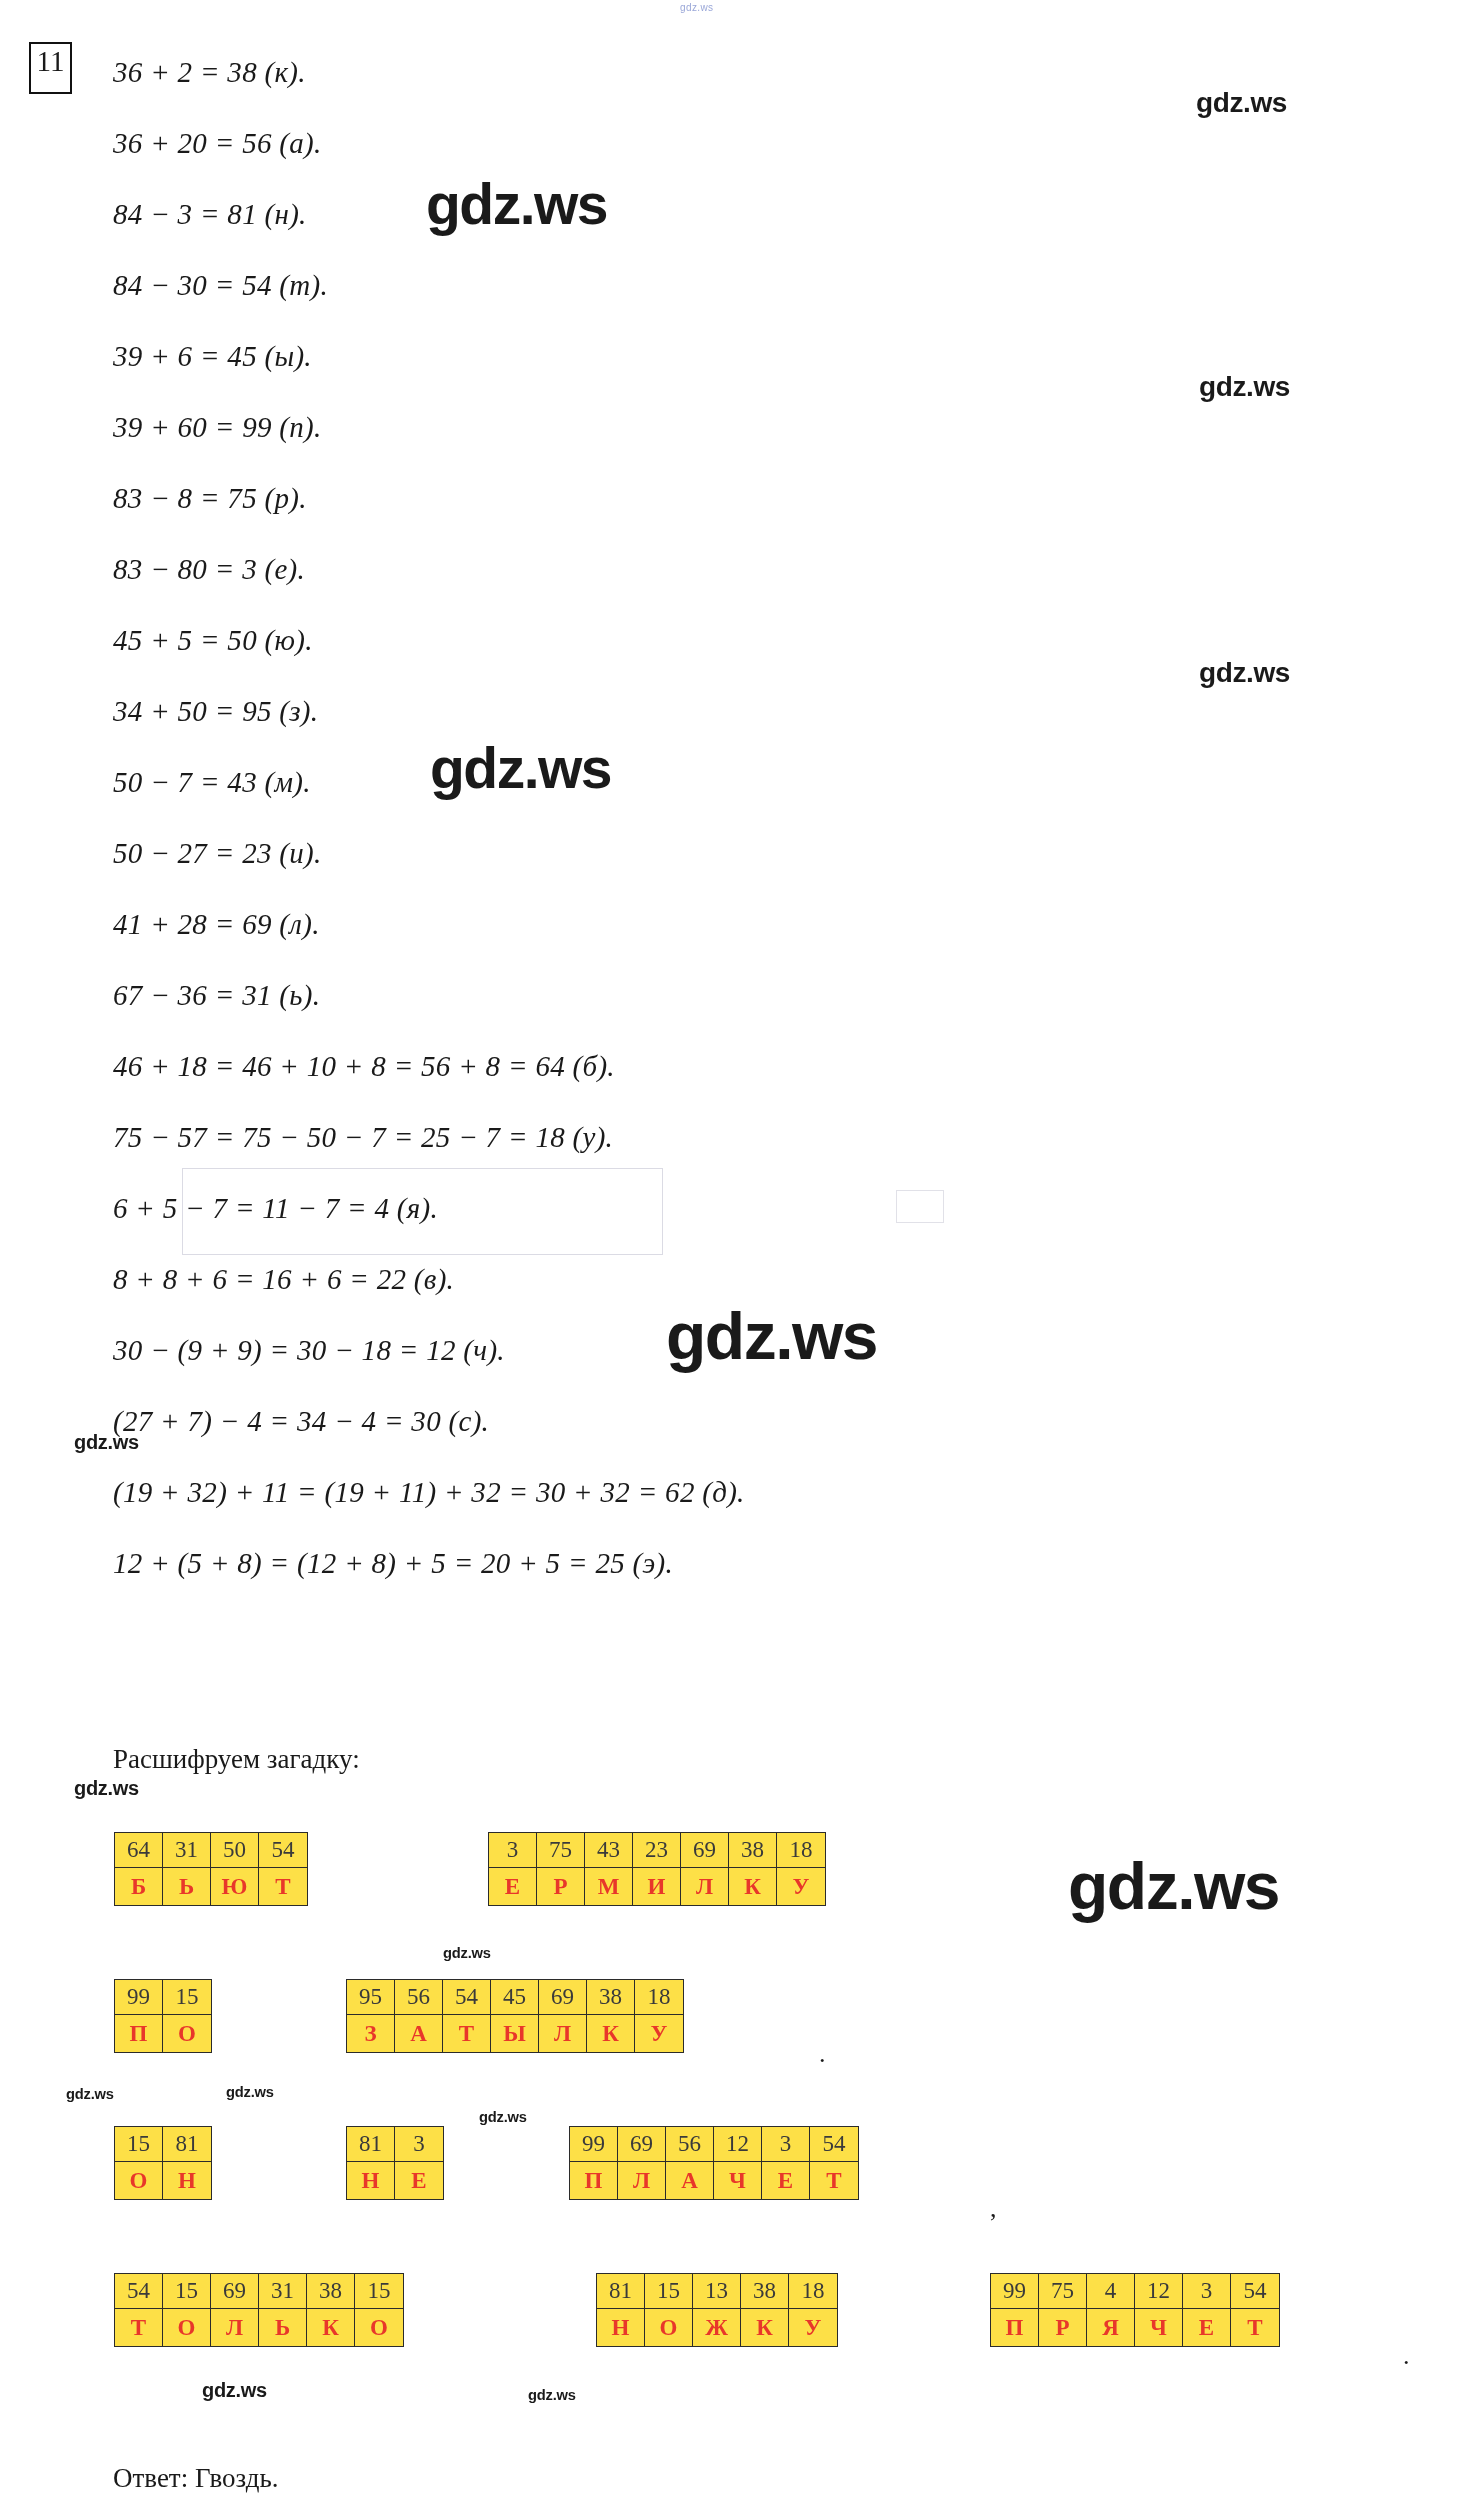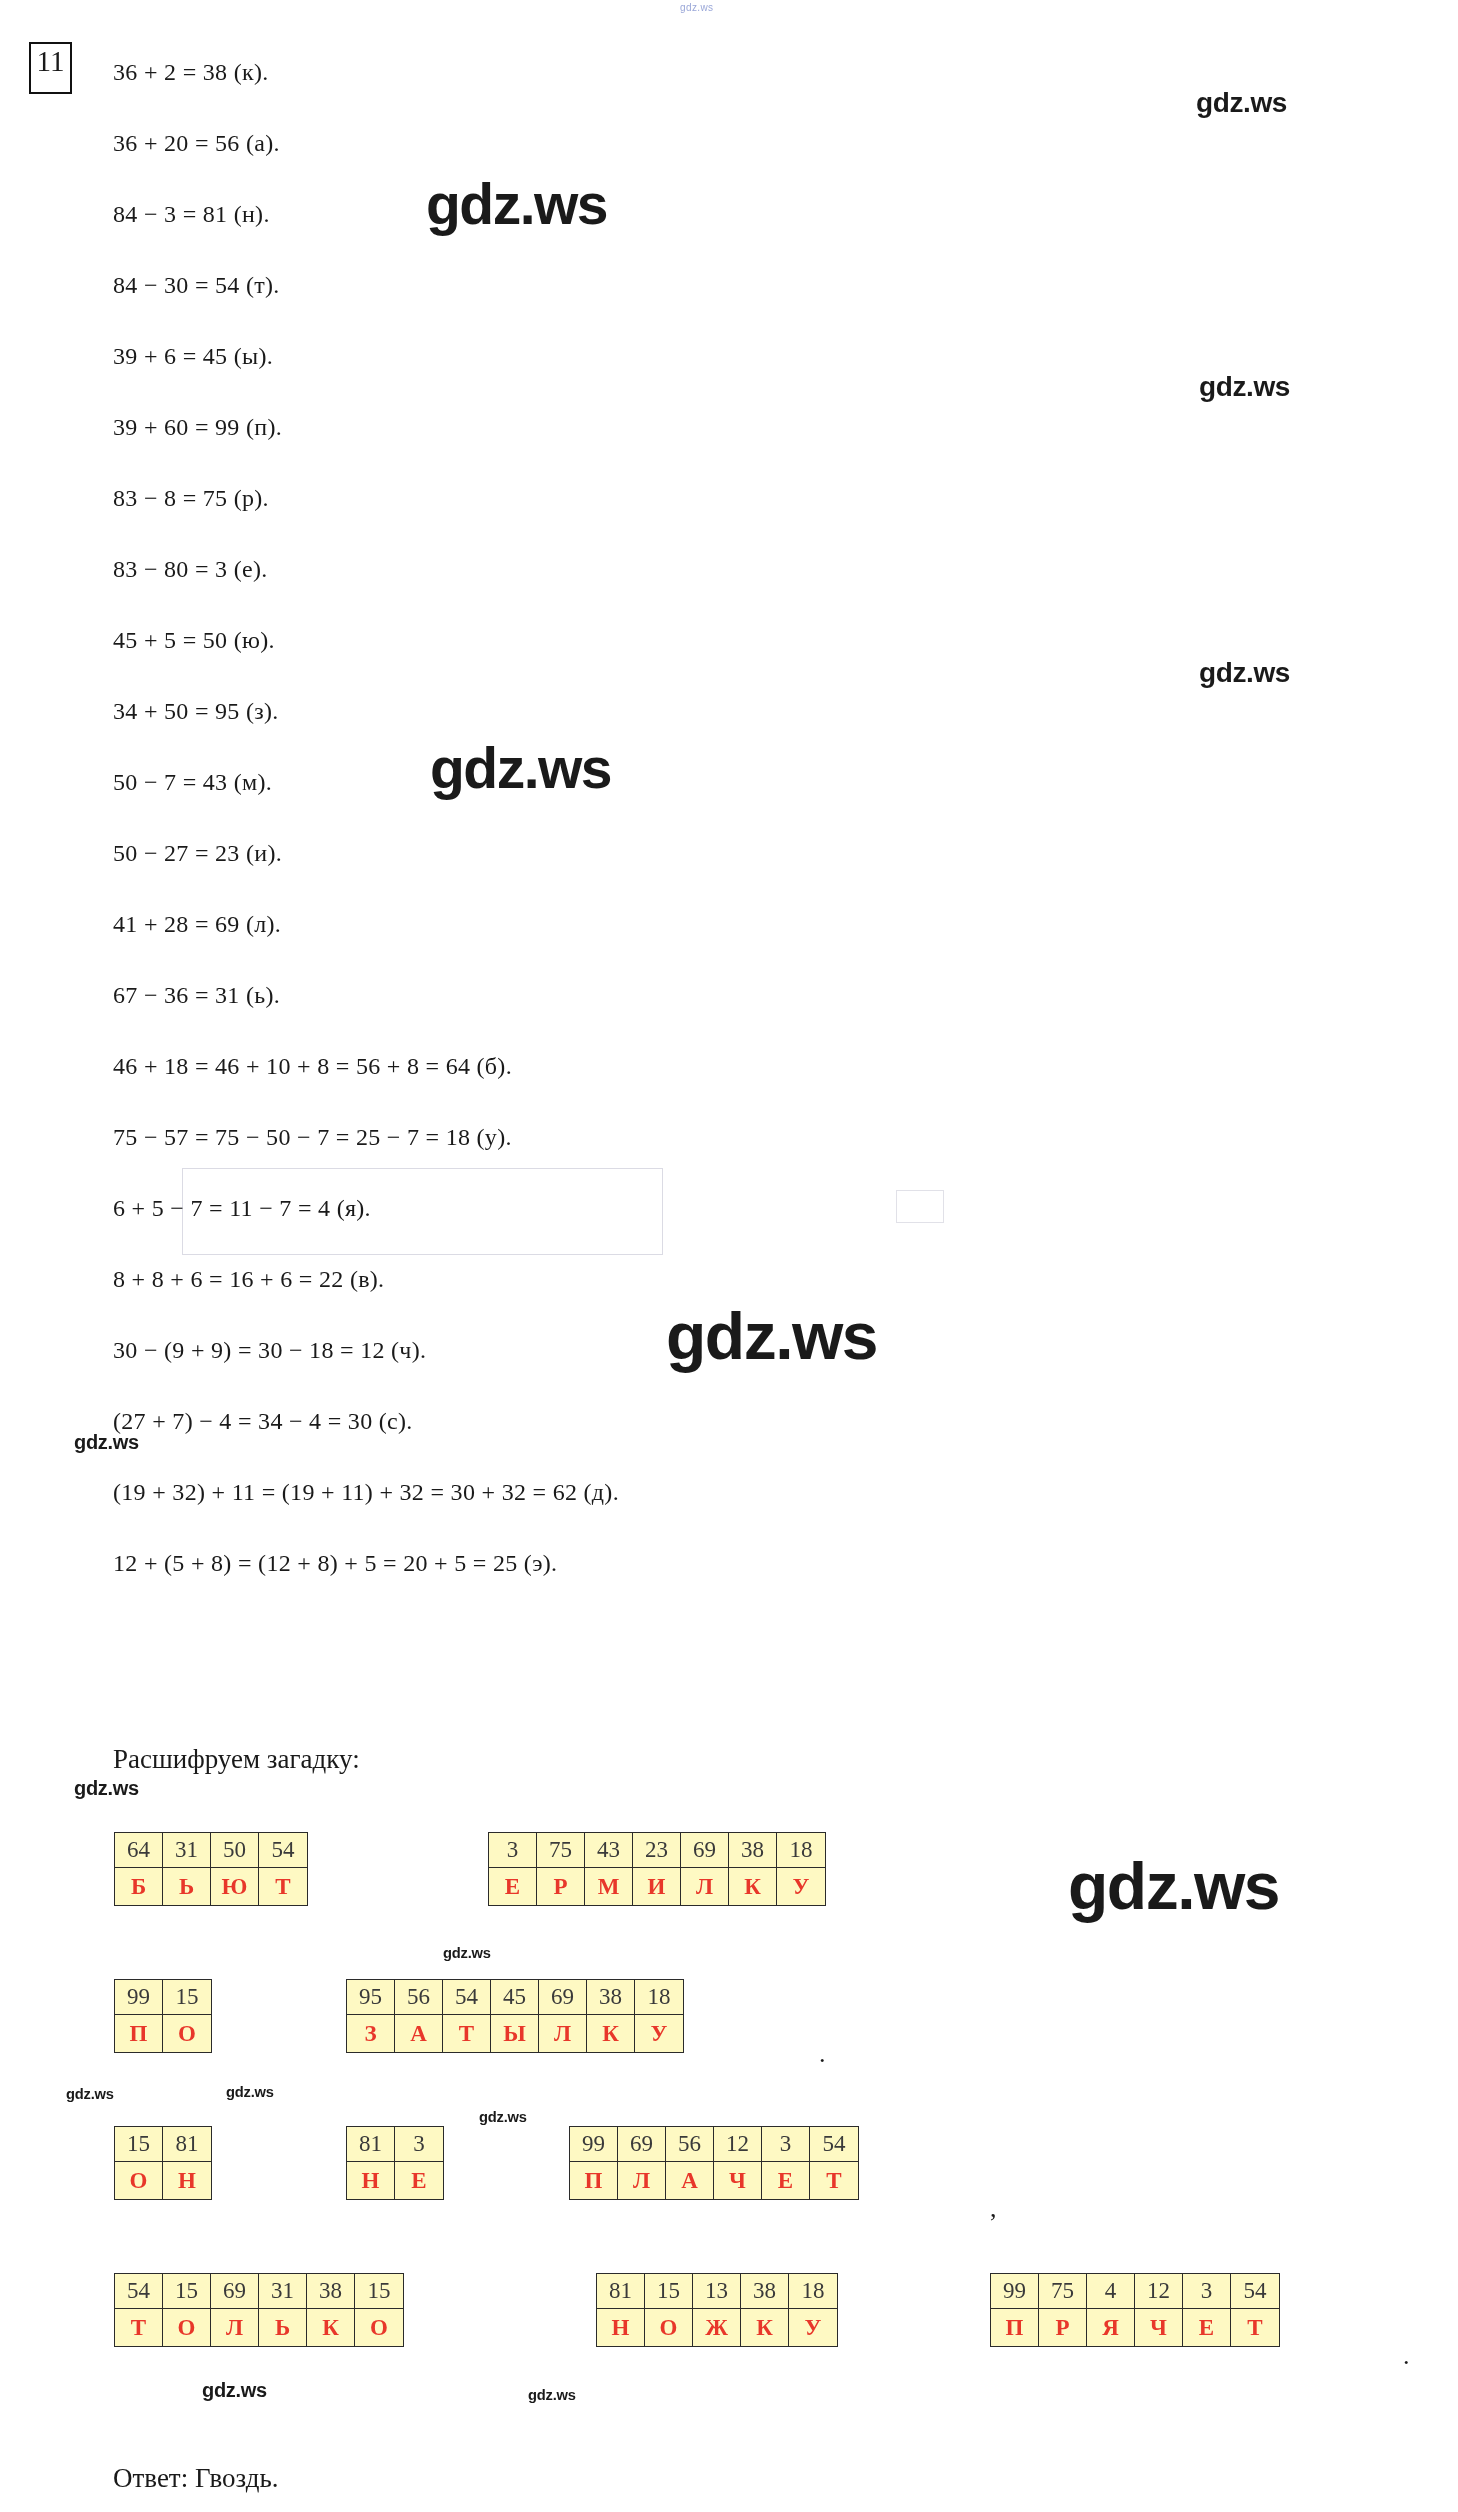--- a/index.html
+++ b/index.html
@@ -43,24 +43,25 @@
   }
 
   
   .eq-list {
     position: absolute;
     left: 113px;
     top: 37px;
     width: 1159px;
   }
   .eq {
-    font-size: 24px;
+    font-size: 29px;
     line-height: 71px;
     white-space: nowrap;
     letter-spacing: 0.3px;
+    font-style: italic;
   }
 
   
   .decipher {
     position: absolute;
     left: 113px;
     top: 1744px;
     font-size: 27px;
   }
   .answer {
@@ -68,21 +69,21 @@
     left: 113px;
     top: 2463px;
     font-size: 27px;
   }
 
   
   .grid {
     position: absolute;
     display: flex;
     border: 1.5px solid #2b2b2b;
-    background: #fef9c3;
+    background: #fde047;
     box-sizing: content-box;
   }
   .gcell {
     width: 48px;
     border-right: 1.5px solid #2b2b2b;
     box-sizing: border-box;
     text-align: center;
   }
   .gcell:last-child { border-right: none; }
   .gnum {

